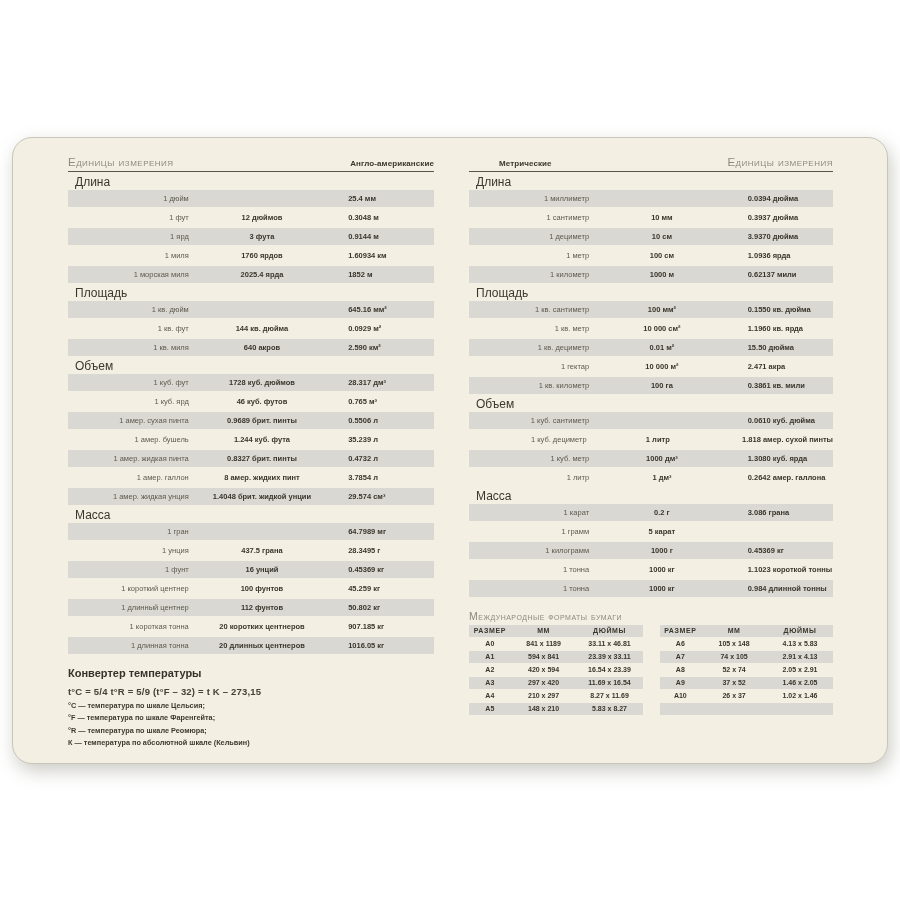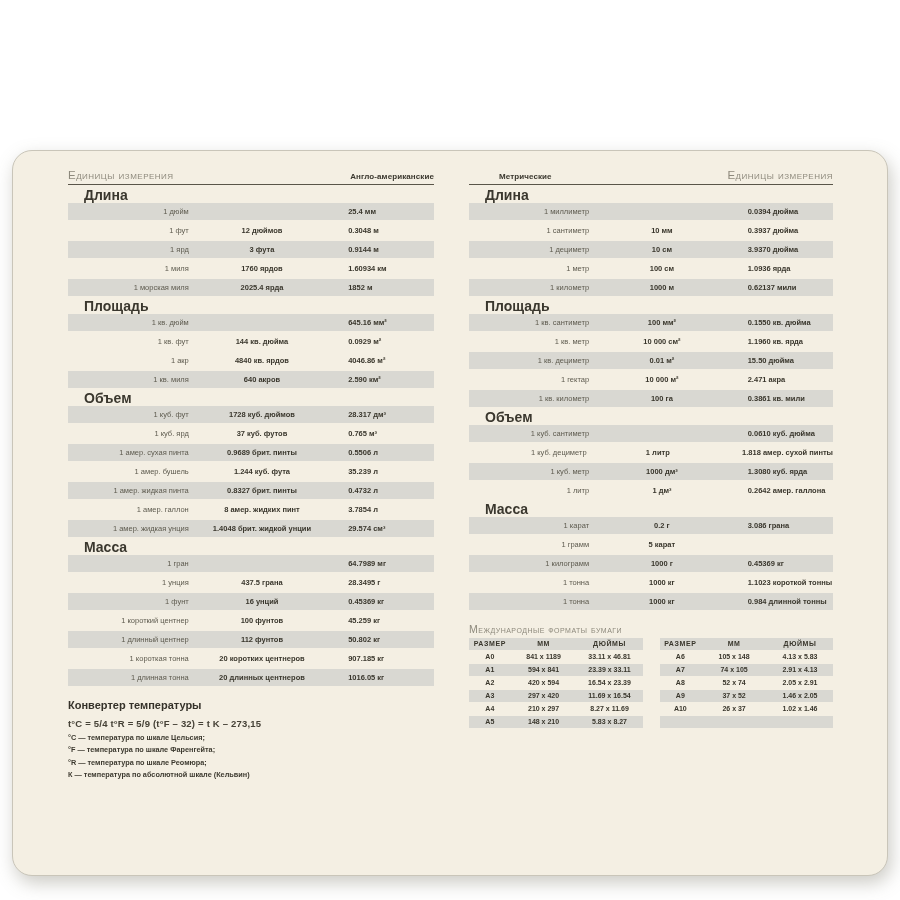--- a/index.html
+++ b/index.html
@@ -1,28 +1,28 @@
 <!DOCTYPE html>
 <html><head>
 <meta charset="utf-8">
 <style>
   * { box-sizing: border-box; margin: 0; padding: 0; }
   html,body { width:900px; height:900px; background:#ffffff; overflow:hidden;
     font-family:"Liberation Sans", sans-serif; }
-  .sheet { position:absolute; left:12px; top:150px; width:876px; height:726px;
+  .sheet { position:absolute; left:12px; top:137px; width:876px; height:627px;
     background:#f4efe3; border:1px solid #c9c5b9; border-radius:20px;
     box-shadow:3px 7px 18px rgba(110,105,90,.35); }
   .col { position:absolute; top:13px; }
   .col.left  { left:55px;  width:366px; }
   .col.right { left:456px; width:364px; }
   .page-head { display:flex; justify-content:space-between; align-items:flex-end; height:17px; }
   .head-caps { font-variant:small-caps; font-size:11.5px; color:#8d897c; letter-spacing:.5px; }
   .head-bold { font-weight:bold; font-size:8px; color:#3a372e; letter-spacing:.1px;margin-left:30px; }
   .head-rule { border-top:1.5px solid #595549; margin-top:3px; }
-  .section-title { font-weight:bold; font-size:14px; color:#3a372e; margin:5px 16px 3px;
+  .section-title { font-weight:normal; font-size:12px; color:#3a372e; margin:5px 7px 3px;
     height:10px; line-height:10px; }
   .row { display:flex; height:17px; line-height:17px; margin-bottom:2px; white-space:nowrap;align-items:center; }
   .row.gray { background:#d9d8d2; }
   .c1 { width:33%; text-align:right; font-size:7.5px; color:#5d5a4e; }
   .c2 { width:40%; text-align:center; font-size:7.5px; font-weight:bold; color:#39362c; }
   .c3 { flex:1; text-align:left; font-size:7.5px; font-weight:bold; color:#39362c; padding-left:13px; }
   .temp { display:flex; margin-top:11px;flex-direction:column; }
   .temp-left { width:218px; }
   .temp-title { font-weight:bold; font-size:11px; color:#35322a; margin:2px 0 7px; }
   .temp-formula { font-size:9.5px; font-weight:600; color:#454136; letter-spacing:.2px; }
@@ -84,39 +84,34 @@
         <div class="row gray">
           <span class="c1">1 кв. дюйм</span>
           <span class="c2"></span>
           <span class="c3">645.16 мм²</span>
         </div>
         <div class="row">
           <span class="c1">1 кв. фут</span>
           <span class="c2">144 кв. дюйма</span>
           <span class="c3">0.0929 м²</span>
         </div>
-        <div class="row">
-          <span class="c1">1 акр</span>
-          <span class="c2">4840 кв. ярдов</span>
-          <span class="c3">4046.86 м²</span>
-        </div>
         <div class="row gray">
           <span class="c1">1 кв. миля</span>
           <span class="c2">640 акров</span>
           <span class="c3">2.590 км²</span>
         </div>
         <div class="section-title">Объем</div>
         <div class="row gray">
           <span class="c1">1 куб. фут</span>
           <span class="c2">1728 куб. дюймов</span>
           <span class="c3">28.317 дм³</span>
         </div>
         <div class="row">
           <span class="c1">1 куб. ярд</span>
-          <span class="c2">37 куб. футов</span>
+          <span class="c2">46 куб. футов</span>
           <span class="c3">0.765 м³</span>
         </div>
         <div class="row gray">
           <span class="c1">1 амер. сухая пинта</span>
           <span class="c2">0.9689 брит. пинты</span>
           <span class="c3">0.5506 л</span>
         </div>
         <div class="row">
           <span class="c1">1 амер. бушель</span>
           <span class="c2">1.244 куб. фута</span>

